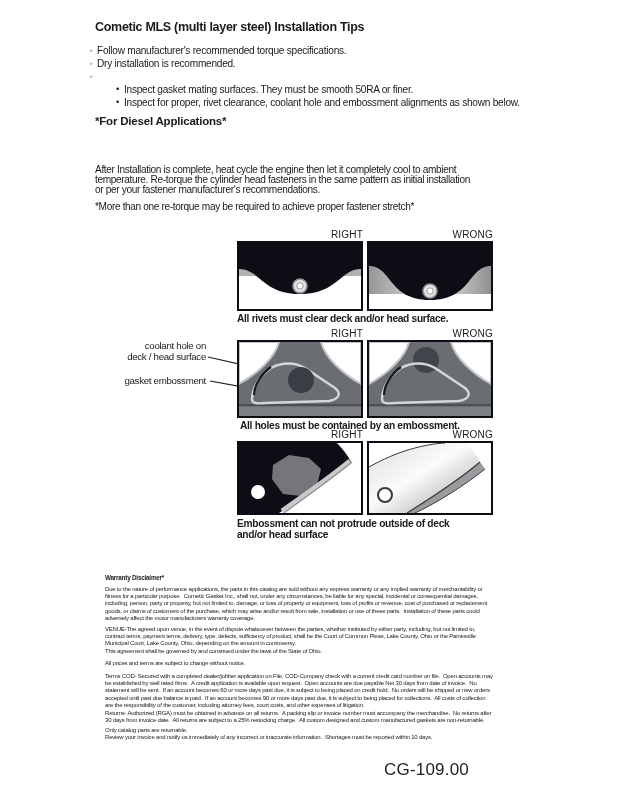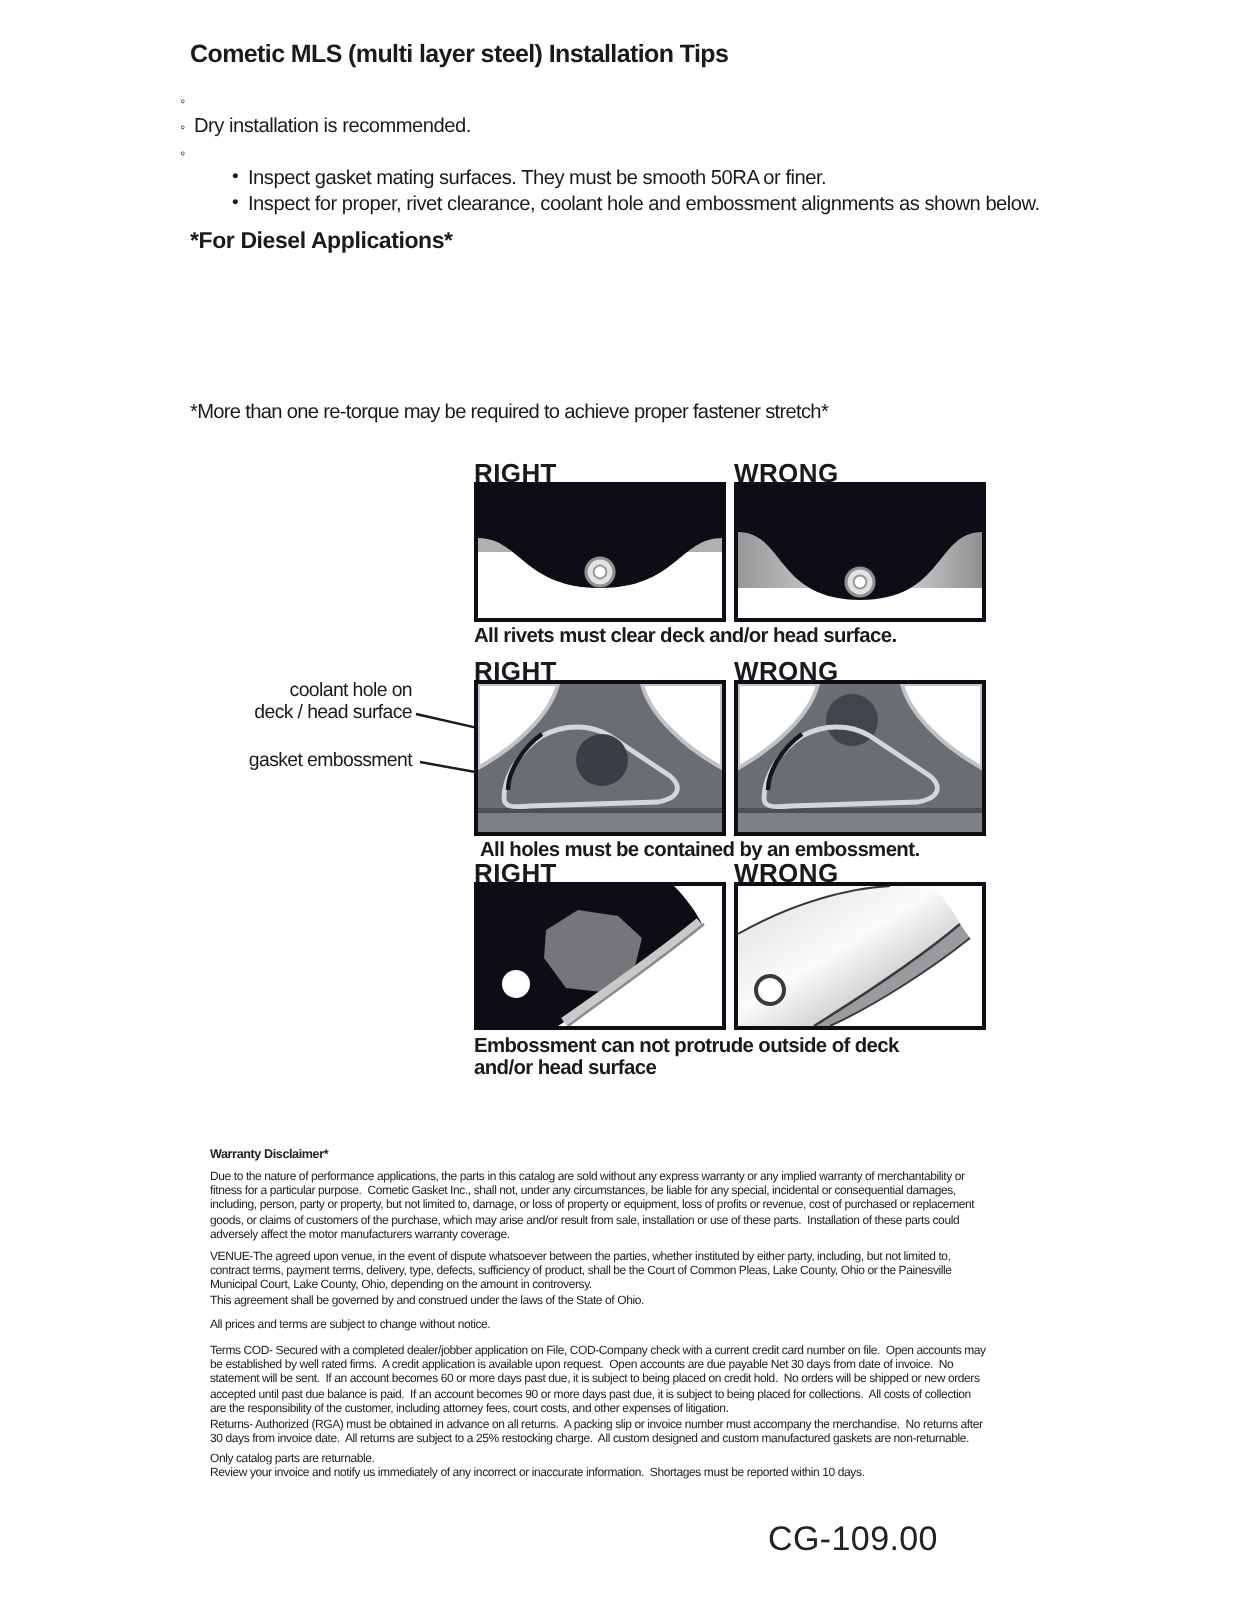--- a/index.html
+++ b/index.html
@@ -23,21 +23,21 @@
   .tip-row .tm  { width:7px; font-size:7.5px; line-height:13px; }
   .tip-row.sub  { margin-left:26px; }
   .tip-row.sub .tm { width:8px; font-size:9.5px; line-height:12.5px; }
 
   .diesel-head { left:95px; top:115px; margin:0; font-size:11.5px; font-weight:bold; letter-spacing:-0.2px; }
   .para { left:95px; margin:0; font-size:10.1px; line-height:9.8px; letter-spacing:-0.35px; }
   .para.p1 { top:133px; }
   .para.p2 { top:165px; }
   .para.p3 { top:202px; }
 
-  .dhead { width:126px; text-align:left; font-size:13px; font-weight:bold; letter-spacing:0.2px; }
+  .dhead { width:126px; text-align:right; font-size:10px; font-weight:normal; letter-spacing:0.2px; }
   .dbox  { width:122px; border:2px solid #0f0c15; background:#fff; line-height:0; }
   .dbox svg { display:block; width:122px; }
   .dcap  { font-size:10.2px; font-weight:bold; letter-spacing:-0.3px; line-height:11px; }
 
   .hd-r { left:237px; } .hd-w { left:367px; }
   .bx-r { left:237px; } .bx-w { left:367px; }
   .row1 .dhead { top:229px; } .row1 .dbox { top:241px; height:66px; }
   .row2 .dhead { top:328px; } .row2 .dbox { top:340px; height:74px; }
   .row3 .dhead { top:429px; } .row3 .dbox { top:441px; height:70px; }
   .cap1 { left:237px; top:313px; }
@@ -59,39 +59,43 @@
 </head>
 <body>
 
 <div class="page">
 
   <h1 class="abs title">Cometic MLS (multi layer steel) Installation Tips</h1>
 
   <div class="abs tips">
     <div class="tip-row">
       <span class="tm">◦</span>
+      <span>Follow manufacturer's recommended torque specifications.</span>
     </div>
     <div class="tip-row">
       <span class="tm">◦</span>
       <span>Dry installation is recommended.</span>
     </div>
     <div class="tip-row">
       <span class="tm">◦</span>
     </div>
     <div class="tip-row sub">
       <span class="tm">•</span>
       <span>Inspect gasket mating surfaces.  They must be smooth 50RA or finer.</span>
     </div>
     <div class="tip-row sub">
       <span class="tm">•</span>
       <span>Inspect for proper, rivet clearance, coolant hole and embossment alignments as shown below.</span>
     </div>
   </div>
 
   <h2 class="abs diesel-head">*For Diesel Applications*</h2>
+  <p class="abs para p2 pre">After Installation is complete, heat cycle the engine then let it completely cool to ambient
+temperature. Re-torque the cylinder head fasteners in the same pattern as initial installation
+or per your fastener manufacturer's recommendations.</p>
   <p class="abs para p3 pre">*More than one re-torque may be required to achieve proper fastener stretch*</p>
 
   <div class="row1">
     <div class="abs dhead hd-r">RIGHT</div>
     <div class="abs dhead hd-w">WRONG</div>
     <div class="abs dbox bx-r">
       <svg viewBox="0 0 122 66">
         <rect x="0" y="26" width="122" height="8" fill="#b0b0b0"></rect>
         <rect x="0" y="33" width="122" height="33" fill="#ffffff"></rect>
         <path d="M0,0 H122 V26 C101,26 99,51 61,51 C23,51 21,26 0,26 Z" fill="#0f0c15"></path>

